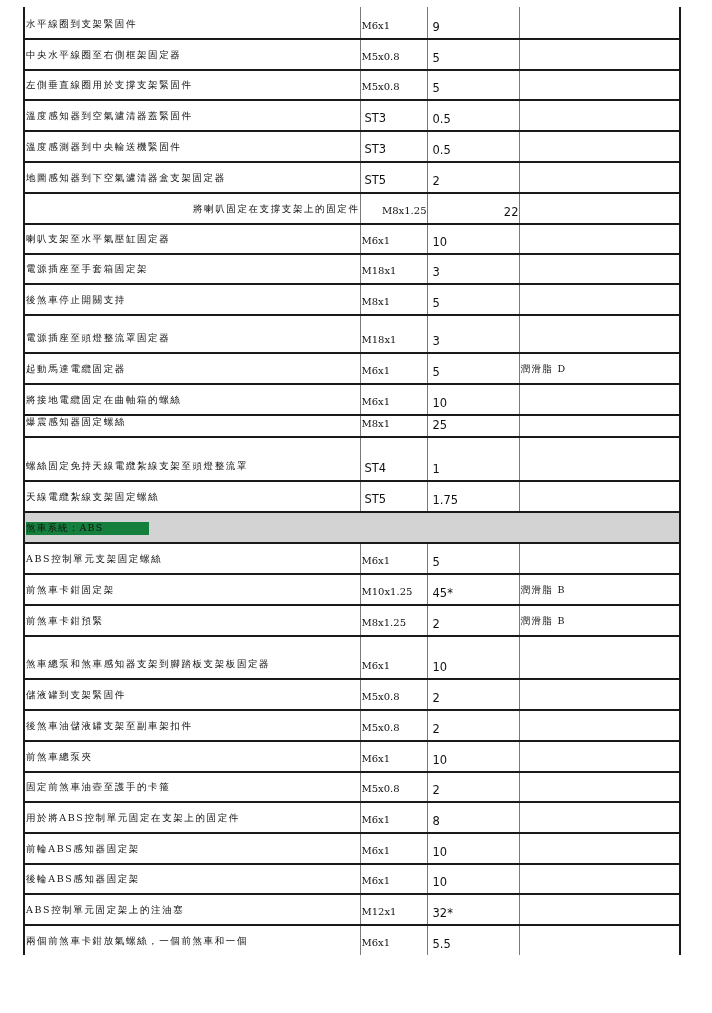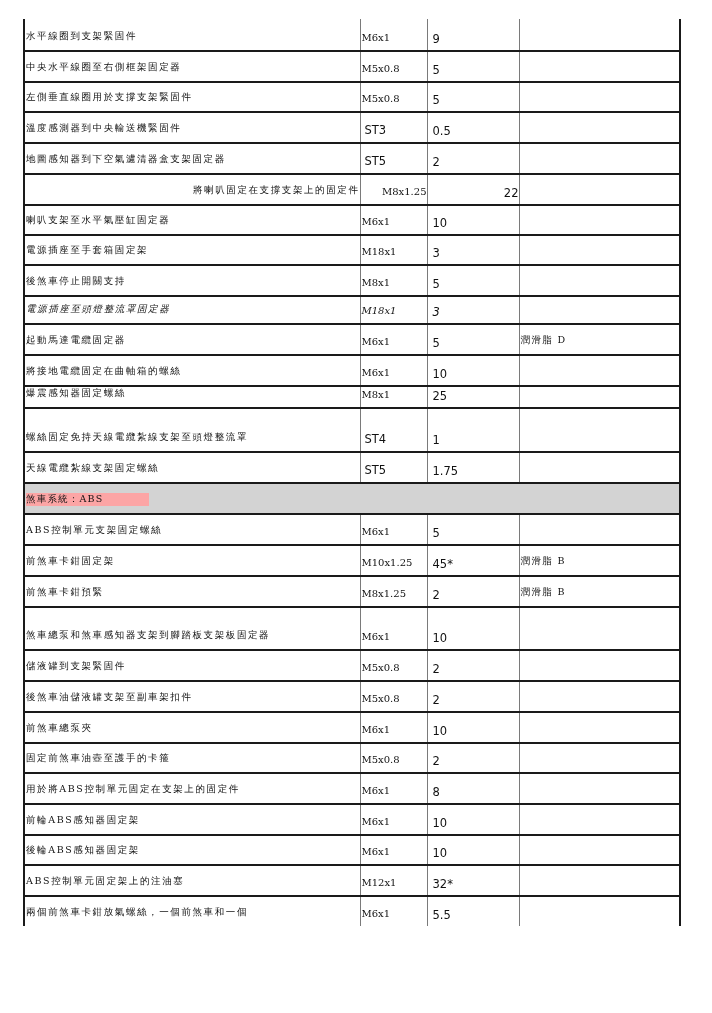--- a/index.html
+++ b/index.html
@@ -11,21 +11,21 @@
     width: 712px;
     height: 1013px;
     position: relative;
     overflow: hidden;
     font-family: "DejaVu Serif", "Liberation Serif", serif;
     color: #111111;
   }
   .doc-table {
     position: absolute;
     left: 23px;
-    top: 19px;
+    top: 7px;
     width: 656px;
     border-collapse: collapse;
     table-layout: fixed;
   }
   .doc-table td {
     border-top: 2px solid #1a1a1a;
     border-bottom: 2px solid #1a1a1a;
     border-left: 1px solid #7a7a7a;
     border-right: 1px solid #7a7a7a;
     padding: 0 0 0 1px;
@@ -73,21 +73,21 @@
   }
   .doc-table tr.section-row td.c-section {
     border-left: 2px solid #1a1a1a;
     border-right: 2px solid #1a1a1a;
     font-size: 9.5px;
     letter-spacing: 1.2px;
     padding-bottom: 7px;
   }
   .section-label {
     display: inline-block;
-    background: #fca5a5;
+    background: #15803d;
     padding-right: 46px;
     text-align: right;
   }
   .doc-table tr.last-row td {
     border-bottom: none;
   }
 </style>
 </head>
 <body>
 
@@ -111,20 +111,26 @@
     <td class="c-torque">5</td>
     <td class="c-note"></td>
   </tr>
       <tr class="data-row" style="height: 30px;">
     <td class="c-desc">左側垂直線圈用於支撐支架緊固件</td>
     <td class="c-thread">M5x0.8</td>
     <td class="c-torque">5</td>
     <td class="c-note"></td>
   </tr>
       <tr class="data-row" style="height: 31px;">
+    <td class="c-desc">溫度感知器到空氣濾清器蓋緊固件</td>
+    <td class="c-thread sans">ST3</td>
+    <td class="c-torque">0.5</td>
+    <td class="c-note"></td>
+  </tr>
+      <tr class="data-row" style="height: 31px;">
     <td class="c-desc">溫度感測器到中央輸送機緊固件</td>
     <td class="c-thread sans">ST3</td>
     <td class="c-torque">0.5</td>
     <td class="c-note"></td>
   </tr>
       <tr class="data-row" style="height: 31px;">
     <td class="c-desc">地圖感知器到下空氣濾清器盒支架固定器</td>
     <td class="c-thread sans">ST5</td>
     <td class="c-torque">2</td>
     <td class="c-note"></td>
@@ -146,21 +152,21 @@
     <td class="c-thread">M18x1</td>
     <td class="c-torque">3</td>
     <td class="c-note"></td>
   </tr>
       <tr class="data-row" style="height: 31px;">
     <td class="c-desc">後煞車停止開關支持</td>
     <td class="c-thread">M8x1</td>
     <td class="c-torque">5</td>
     <td class="c-note"></td>
   </tr>
-      <tr class="data-row" style="height: 28px; font-style: italic;">
+      <tr class="data-row" style="height: 38px;">
     <td class="c-desc">電源插座至頭燈整流罩固定器</td>
     <td class="c-thread">M18x1</td>
     <td class="c-torque">3</td>
     <td class="c-note"></td>
   </tr>
       <tr class="data-row" style="height: 31px;">
     <td class="c-desc">起動馬達電纜固定器</td>
     <td class="c-thread">M6x1</td>
     <td class="c-torque">5</td>
     <td class="c-note">潤滑脂 D</td>

